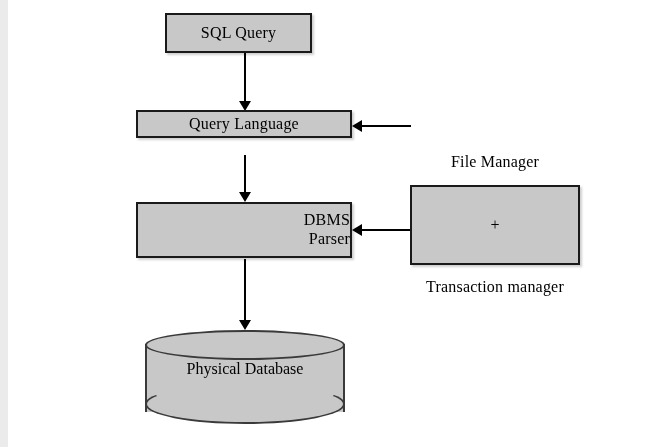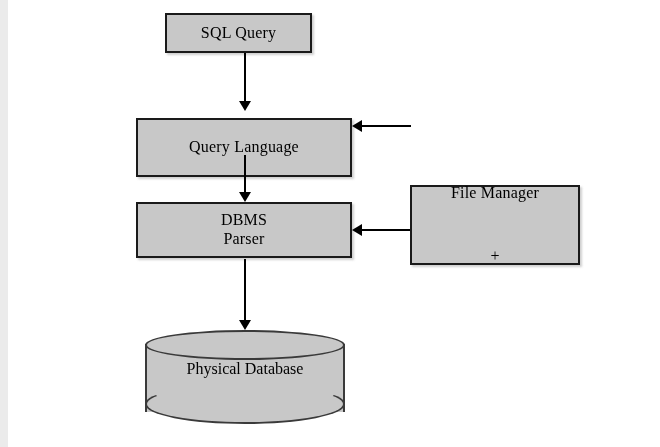--- a/index.html
+++ b/index.html
@@ -130,37 +130,38 @@
 <div id="canvas">
 
   <div id="left-margin-strip"></div>
 
   <div class="node" id="node-sql-query" style="left:165px; top:13px; width:147px; height:40px;">
     <span class="line">SQL Query</span>
   </div>
 
   <div class="arrow-v" id="edge-sql-to-qlp" style="left:244px; top:53px; height:49px;"></div>
 
-  <div class="node" id="node-query-language-processor" style="left:136px; top:110px; width:216px; height:59px;margin-top:8px;">
+  <div class="node" id="node-query-language-processor" style="left:136px; top:110px; width:216px; height:28px;">
     <span class="line">Query Language</span>
   </div>
 
 
   <div class="arrow-h-left" id="edge-parser-to-qlp" style="left:362px; top:125px; width:49px;"></div>
 
   <div class="arrow-v" id="edge-qlp-to-engine" style="left:244px; top:155px; height:38px;"></div>
 
-  <div class="node" id="node-dbms-engine" style="left:136px; top:202px; width:216px; height:56px;">
+  <div class="node" id="node-dbms-engine" style="left:136px; top:202px; width:216px; height:56px;align-items:flex-end;">
     <span class="line">DBMS</span>
     <span class="line">Parser</span>
   </div>
 
   <div class="node" id="node-file-transaction-manager" style="left:410px; top:185px; width:170px; height:80px;gap:44px;">
     <span class="line">File Manager</span>
     <span class="line">+</span>
+    <span class="line">Transaction manager</span>
   </div>
 
   <div class="arrow-h-left" id="edge-manager-to-engine" style="left:362px; top:229px; width:48px;"></div>
 
   <div class="arrow-v" id="edge-engine-to-database" style="left:244px; top:259px; height:62px;"></div>
 
   <div id="db-cylinder">
     <div id="db-body"></div>
     <div id="db-bottom"></div>
     <div id="db-top"></div>

